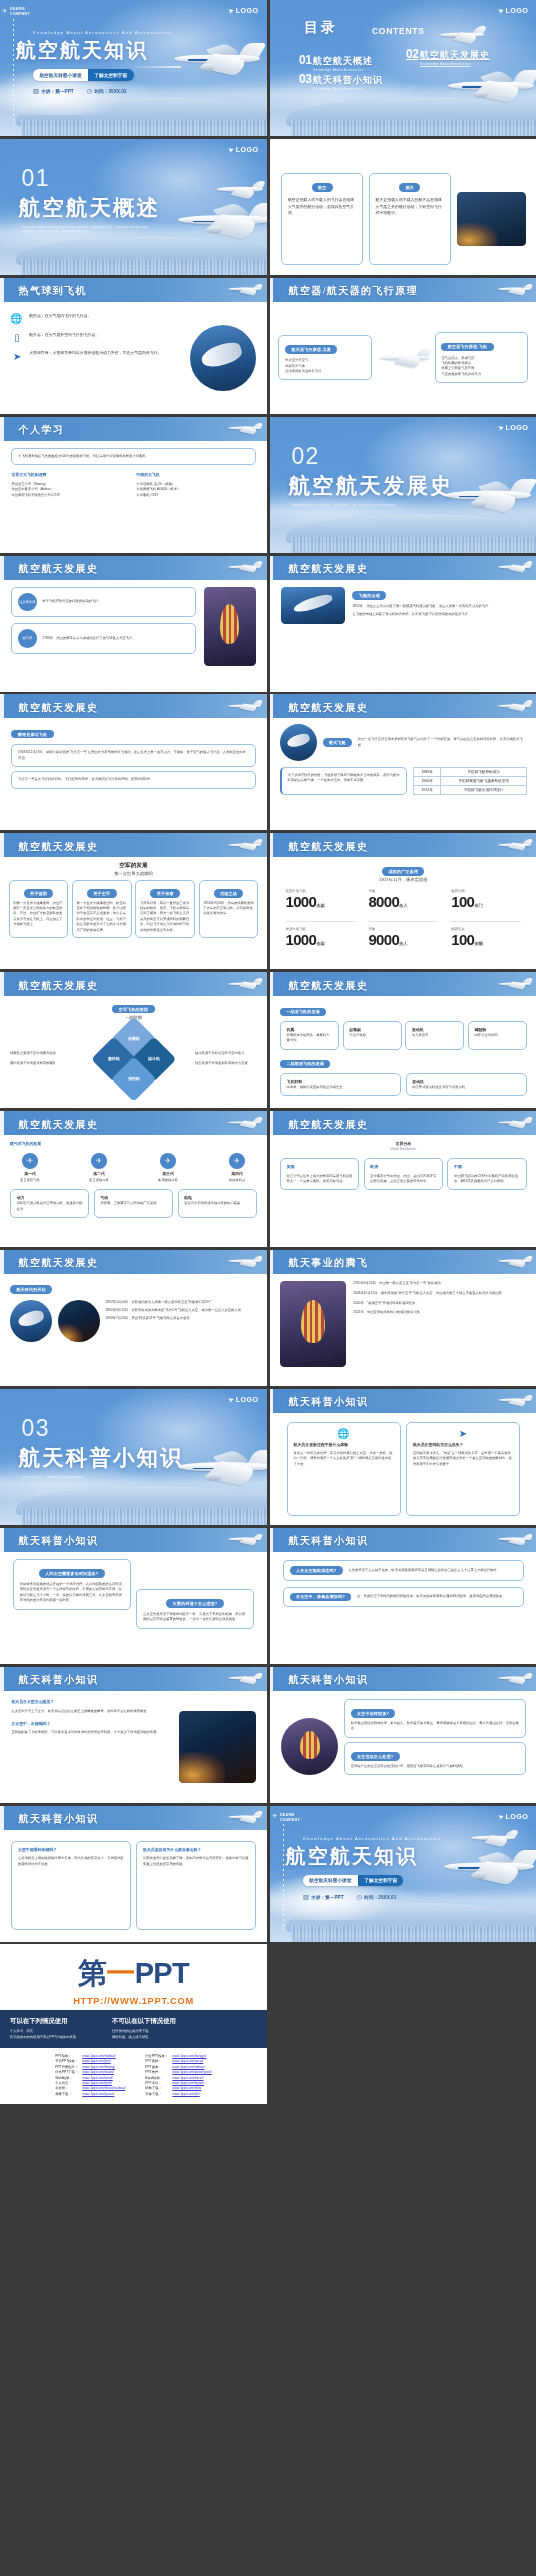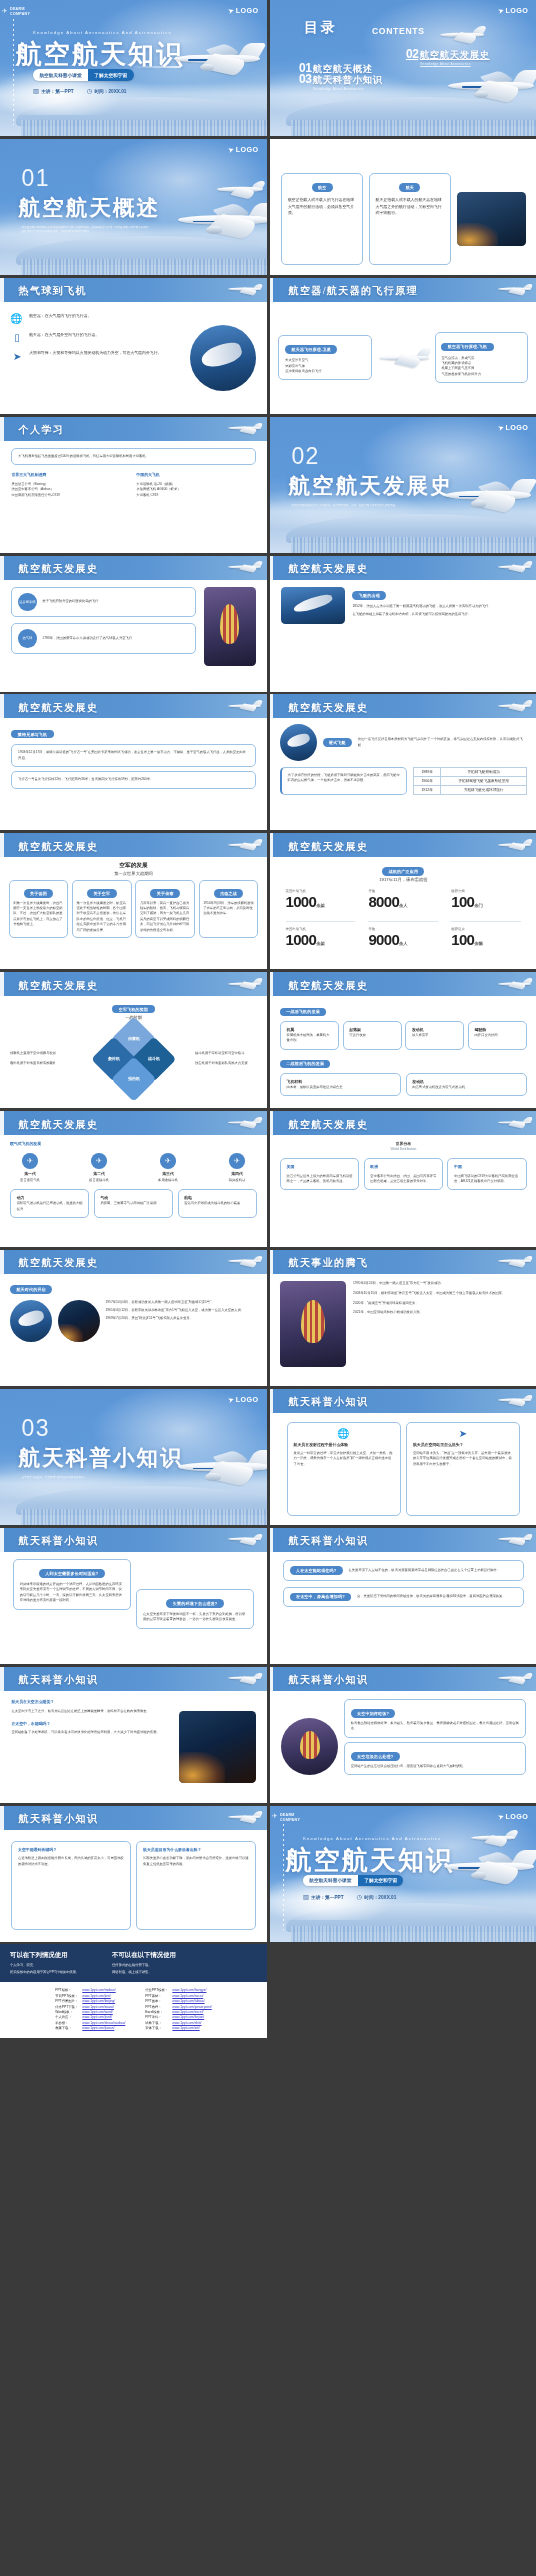--- a/index.html
+++ b/index.html
@@ -105,21 +105,21 @@
     position:absolute; left:13px; top:18.6px; bottom:11.4px; width:0.7px;
     background:repeating-linear-gradient(180deg,rgba(255,255,255,.85) 0 2.1px, rgba(255,255,255,0) 2.1px 5px);
   }
   .cover-eng {
     position:absolute; left:33px; top:30px; color:rgba(255,255,255,.9);
     font-size:4.3px; letter-spacing:1.1px;
   }
   .cover-title {
     position:absolute; left:15.7px; top:37px;
     font-family:"Liberation Serif","DejaVu Serif",serif;
-    font-weight:700; font-size:26px; color:#fff; letter-spacing:2.1px;
+    font-weight:700; font-size:20px; color:#fff; letter-spacing:2.1px;
     text-shadow:0 1.4px 3.6px rgba(40,80,140,.45);
   }
   .cover-pills {
     position:absolute; left:33px; top:69px; display:flex;
     border-radius:7.9px; overflow:hidden; box-shadow:0 0.7px 2.1px rgba(0,0,0,.18);
   }
   .pill-a { background:#fff; color:#2a5b96; font-size:4.7px; padding:2.9px 6.4px; font-weight:700; }
   .pill-b { background:#1d6bb5; color:#fff; font-size:4.7px; padding:2.9px 6.4px; font-weight:700; }
   .cover-meta {
     position:absolute; left:33px; top:87px; display:flex; gap:13px;
@@ -315,21 +315,21 @@
   </div>
 
   <div class="slide sky">
     <div class="terminal"></div>
     <div class="logo">
       <span class="lg-ic">➤</span>
       <span>LOGO</span>
     </div>
     <div class="toc-title">目录</div>
     <div class="toc-en">CONTENTS</div>
-    <div class="toc-item" style="left:29px;top:61px;text-align:center;">
+    <div class="toc-item" style="left:29px;top:53px;">
       <span class="num">01</span><span class="cn">航空航天概述</span>
       <span class="en">Knowledge About Aeronautics</span>
     </div>
     <div class="toc-item" style="left:136px;top:47px;text-decoration:underline;">
       <span class="num">02</span><span class="cn">航空航天发展史</span>
       <span class="en">Knowledge About Aeronautics</span>
     </div>
     <div class="toc-item" style="left:29px;top:72px;">
       <span class="num">03</span><span class="cn">航天科普小知识</span>
       <span class="en">Knowledge About Aeronautics</span>
@@ -1076,20 +1076,24 @@
           <div class="eng"></div>
         </div>
     <div class="plane" style="right:21.5px;top:24px;width:44px;height:17px;">
       <div class="tail"></div>
           <div class="fuse"></div>
           <div class="wing"></div>
         </div>
   </div>
 
   <div class="footer-block">
+    <div class="fbrand">
+      <div class="big"><span>第</span><span class="dash">一</span><span>PPT</span></div>
+      <div class="url">HTTP://WWW.1PPT.COM</div>
+    </div>
     <div class="fnote">
       <div>
         <h4>可以在下列情况使用</h4>
         <ul>
               <li>个人学习、研究。</li>
             <li>拷贝模板中的内容用于其它PPT片母版中使用。</li>
             </ul>
       </div>
       <div>
         <h4>不可以在以下情况使用</h4>

